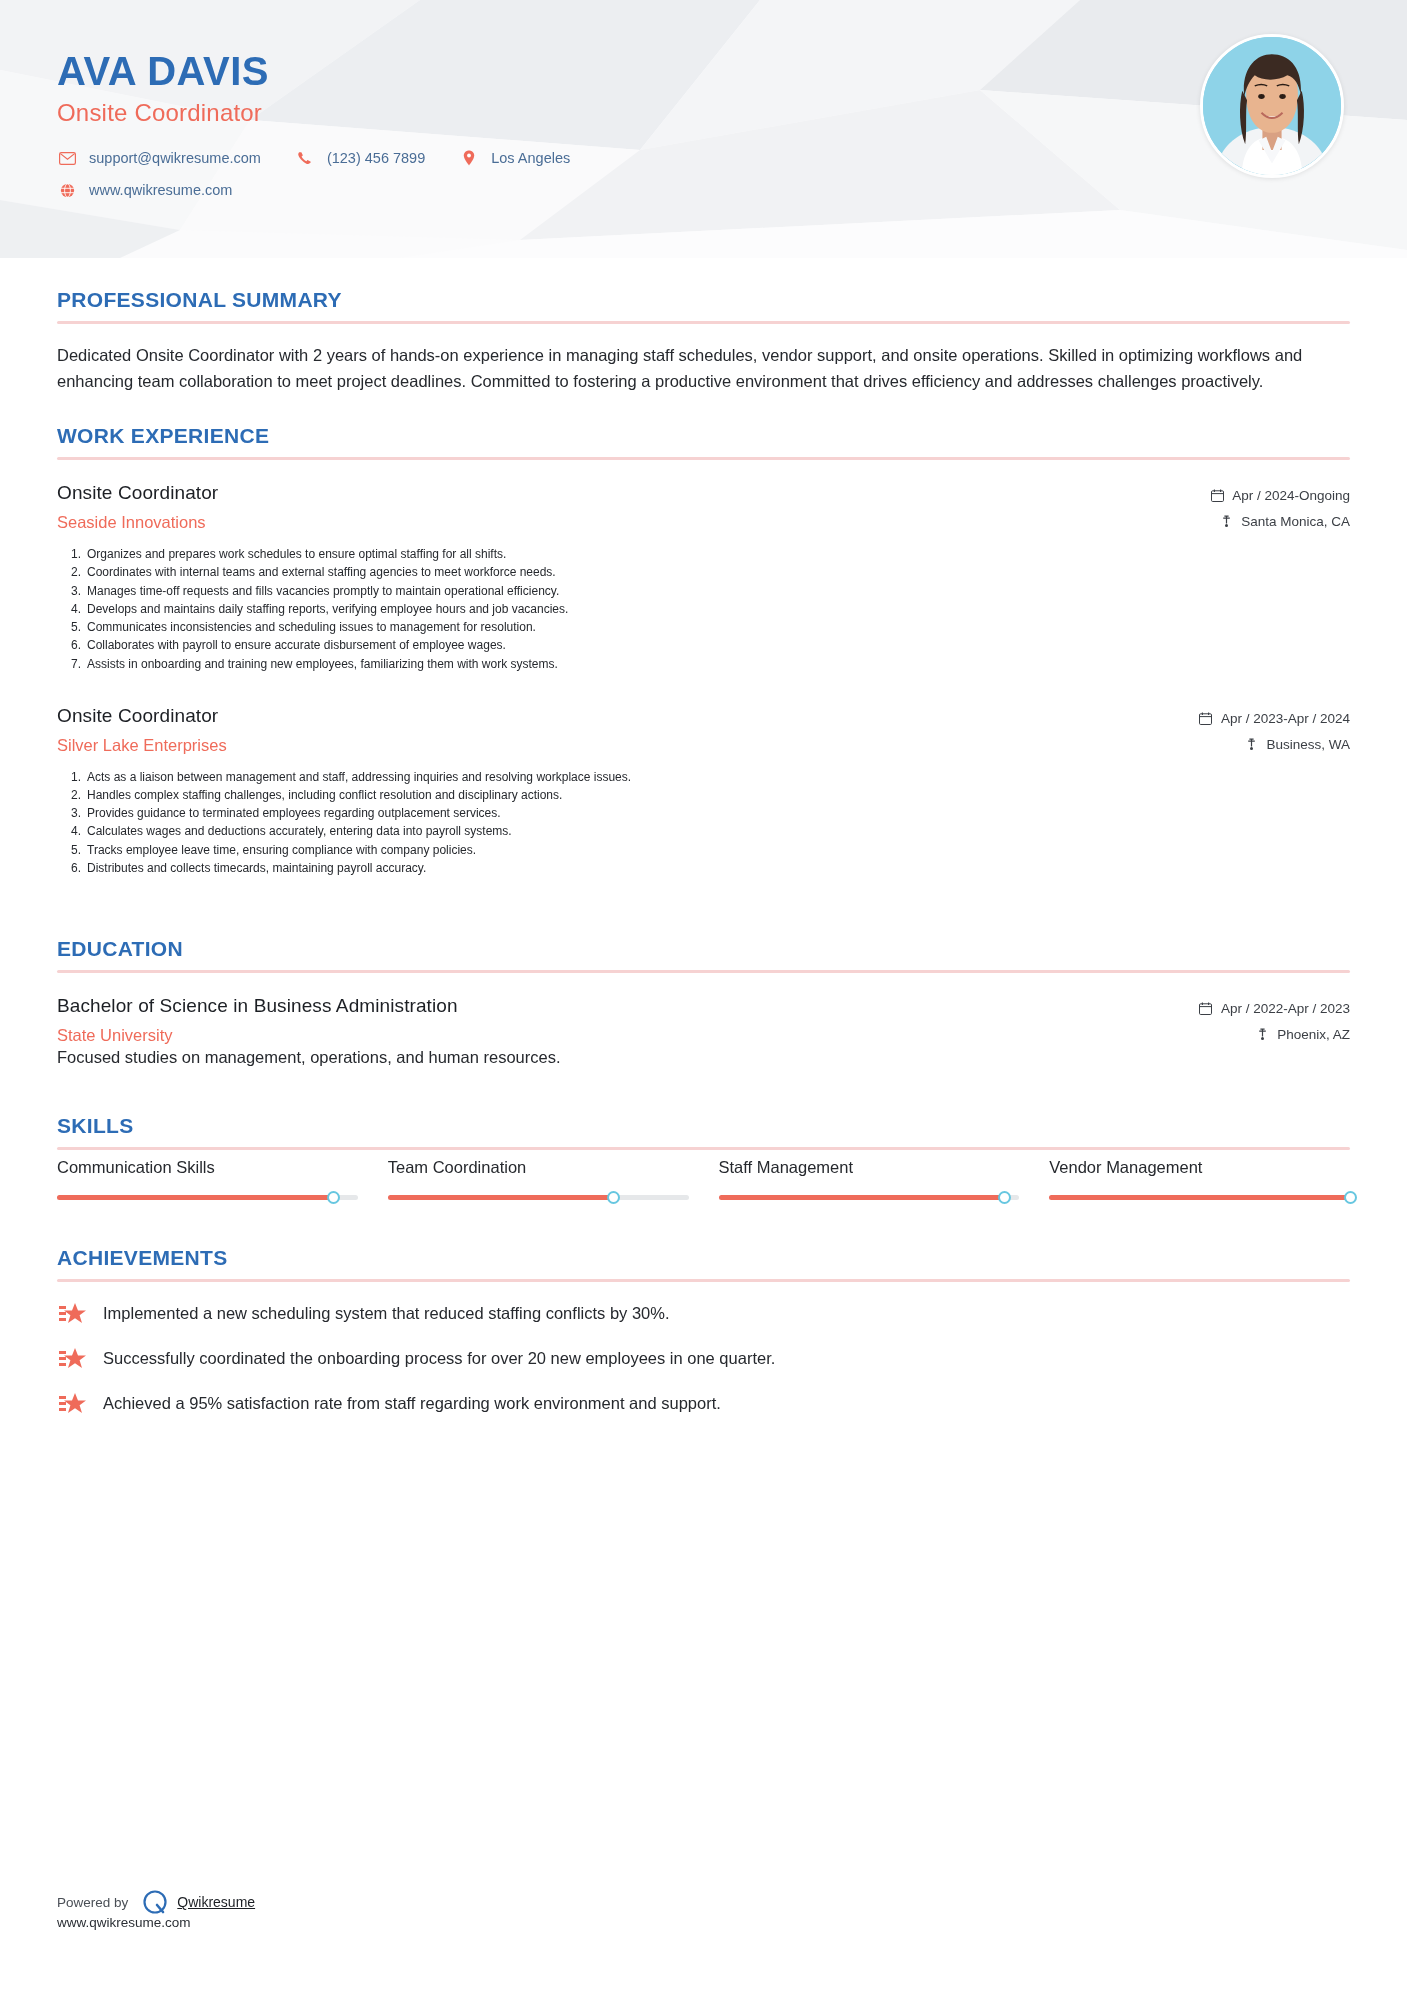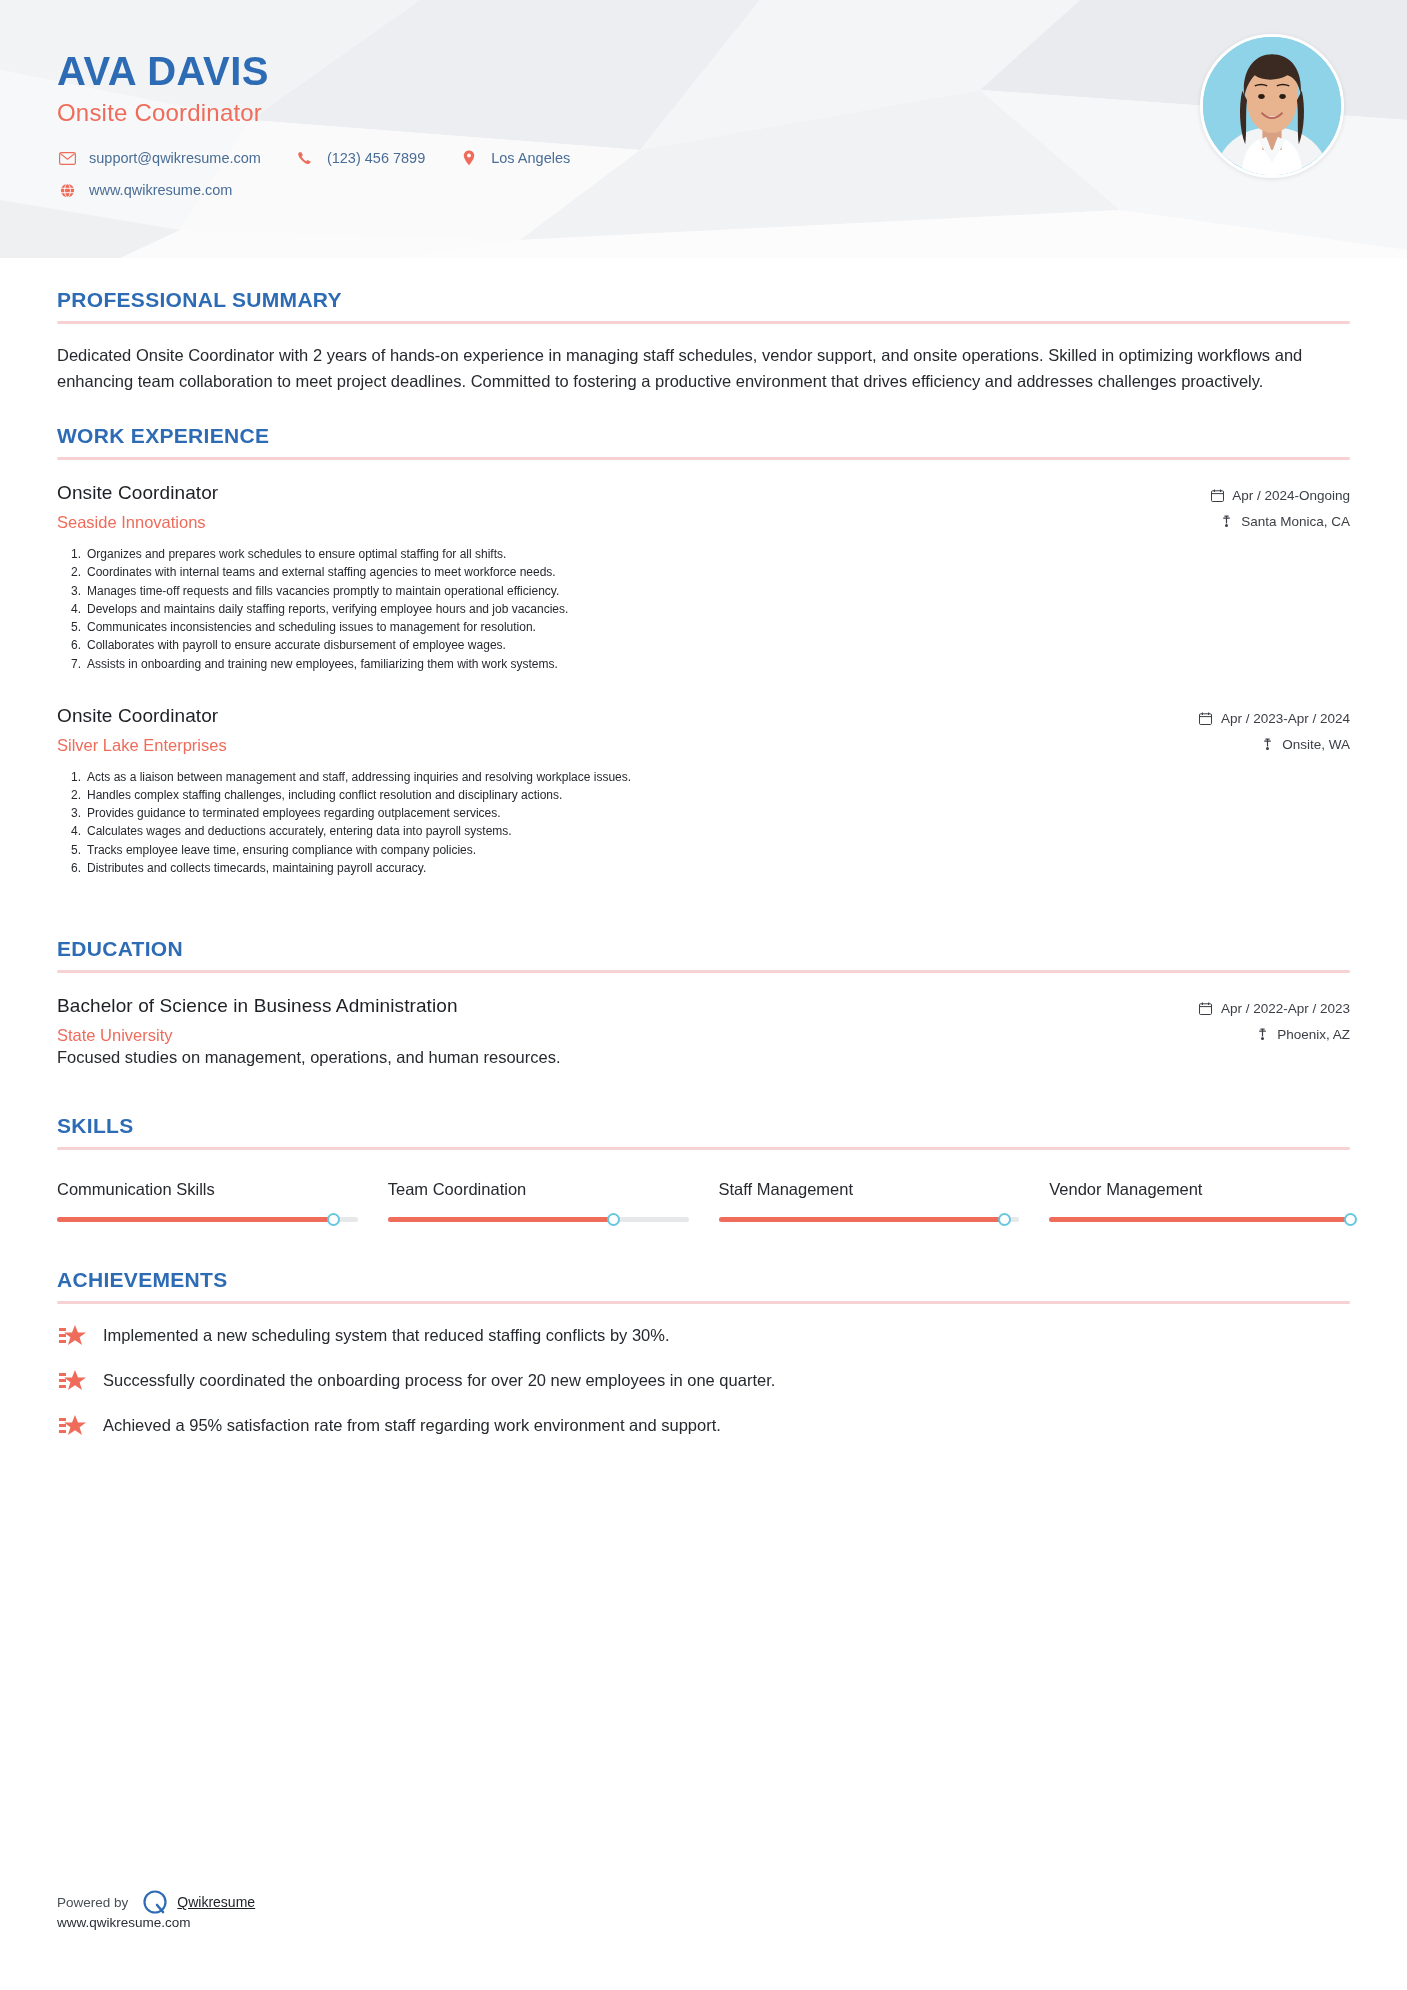--- a/index.html
+++ b/index.html
@@ -174,21 +174,21 @@
     font-size: 16.5px;
     color: #26292e;
     line-height: 1.5;
   }
 
   
   .skills-grid {
     display: grid;
     grid-template-columns: repeat(4, 1fr);
     column-gap: 30px;
-    margin-top: 30px;
+    margin-top: 8px;
   }
   .skill-name {
     font-size: 16.5px;
     color: #26292e;
     margin-bottom: 18px;
   }
   .skill-track {
     position: relative;
     height: 5px;
     background: #e6e8ea;
@@ -423,21 +423,21 @@
               </span>
               <span>Apr / 2023-Apr / 2024</span>
             </div>
             <div class="meta-line">
               <span class="mi">
                 <svg width="11" height="13" viewBox="0 0 11 13">
                   <path d="M5.5 0.6 L5.5 8.4 M2.2 3.2 L8.8 3.2 M3.4 1.2 L7.6 1.2" stroke="#3b3f45" stroke-width="1.2" fill="none"></path>
                   <circle cx="5.5" cy="10.6" r="1.5" fill="#3b3f45"></circle>
                 </svg>
               </span>
-              <span>Onsite, WA</span>
+              <span>Business, WA</span>
             </div>
           </div>
         </div>
         <ol class="bullets">
           <li>Acts as a liaison between management and staff, addressing inquiries and resolving workplace issues.</li>
           <li>Handles complex staffing challenges, including conflict resolution and disciplinary actions.</li>
           <li>Provides guidance to terminated employees regarding outplacement services.</li>
           <li>Calculates wages and deductions accurately, entering data into payroll systems.</li>
           <li>Tracks employee leave time, ensuring compliance with company policies.</li>
           <li>Distributes and collects timecards, maintaining payroll accuracy.</li>

